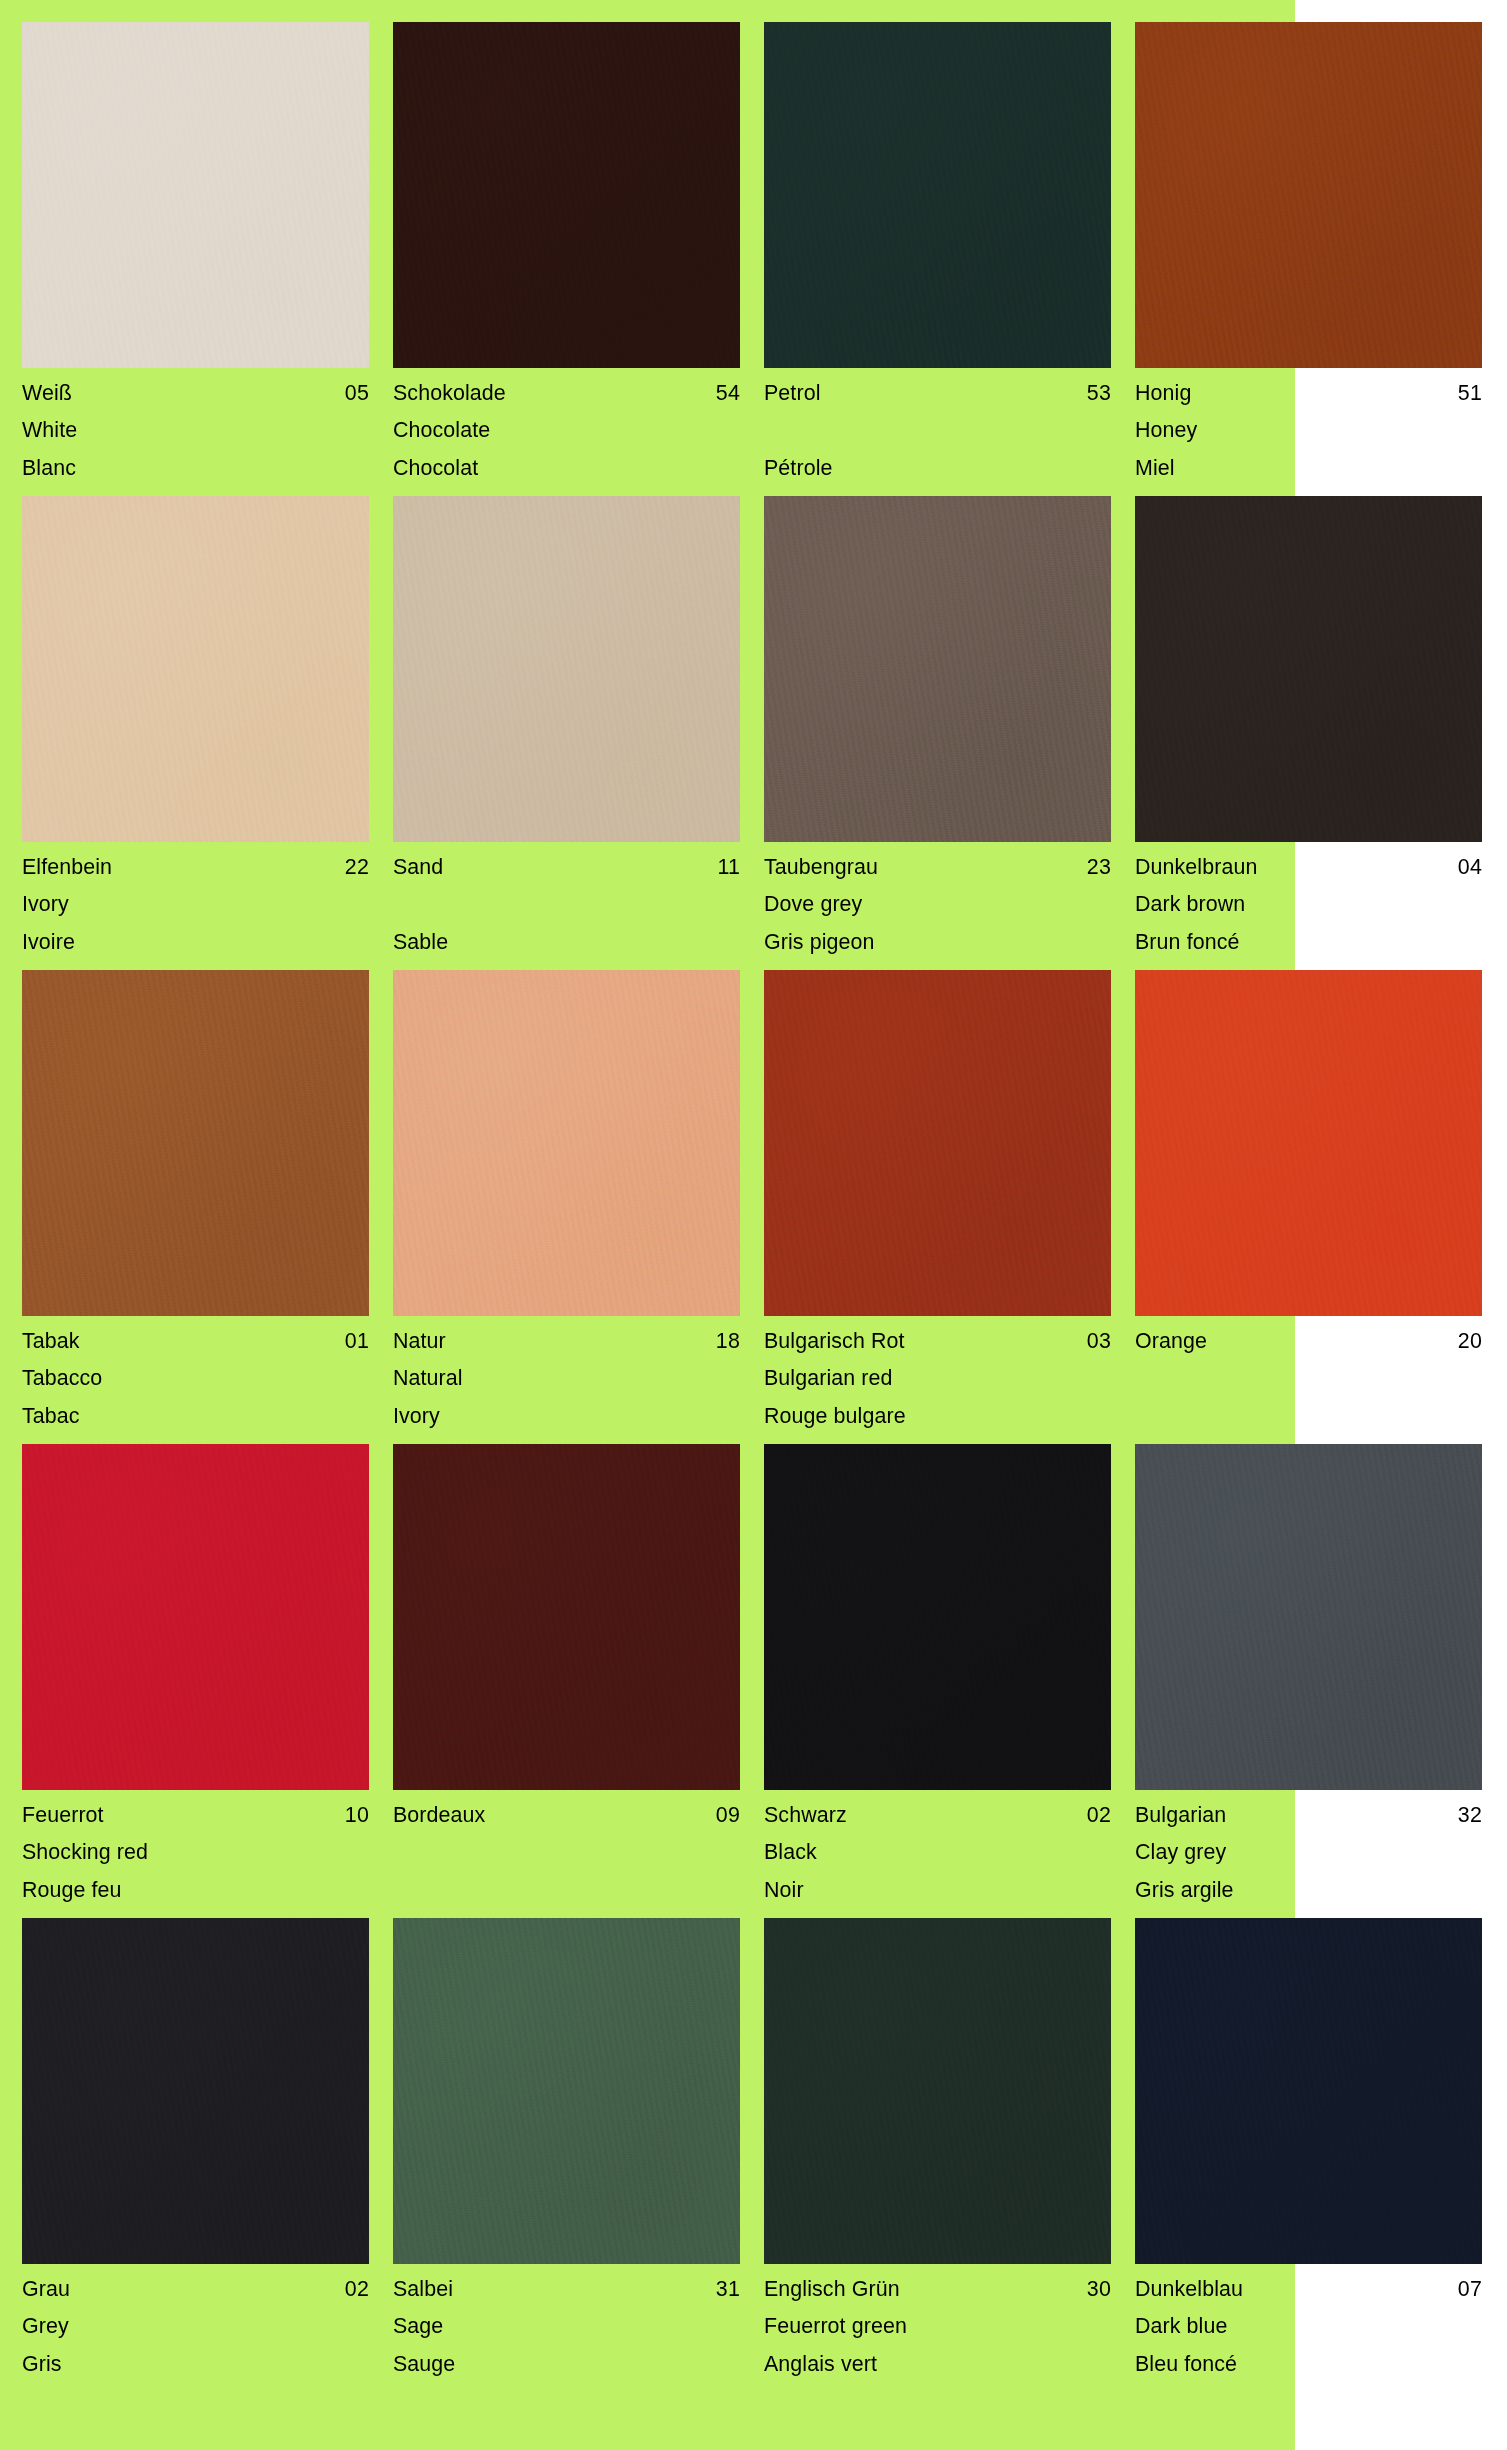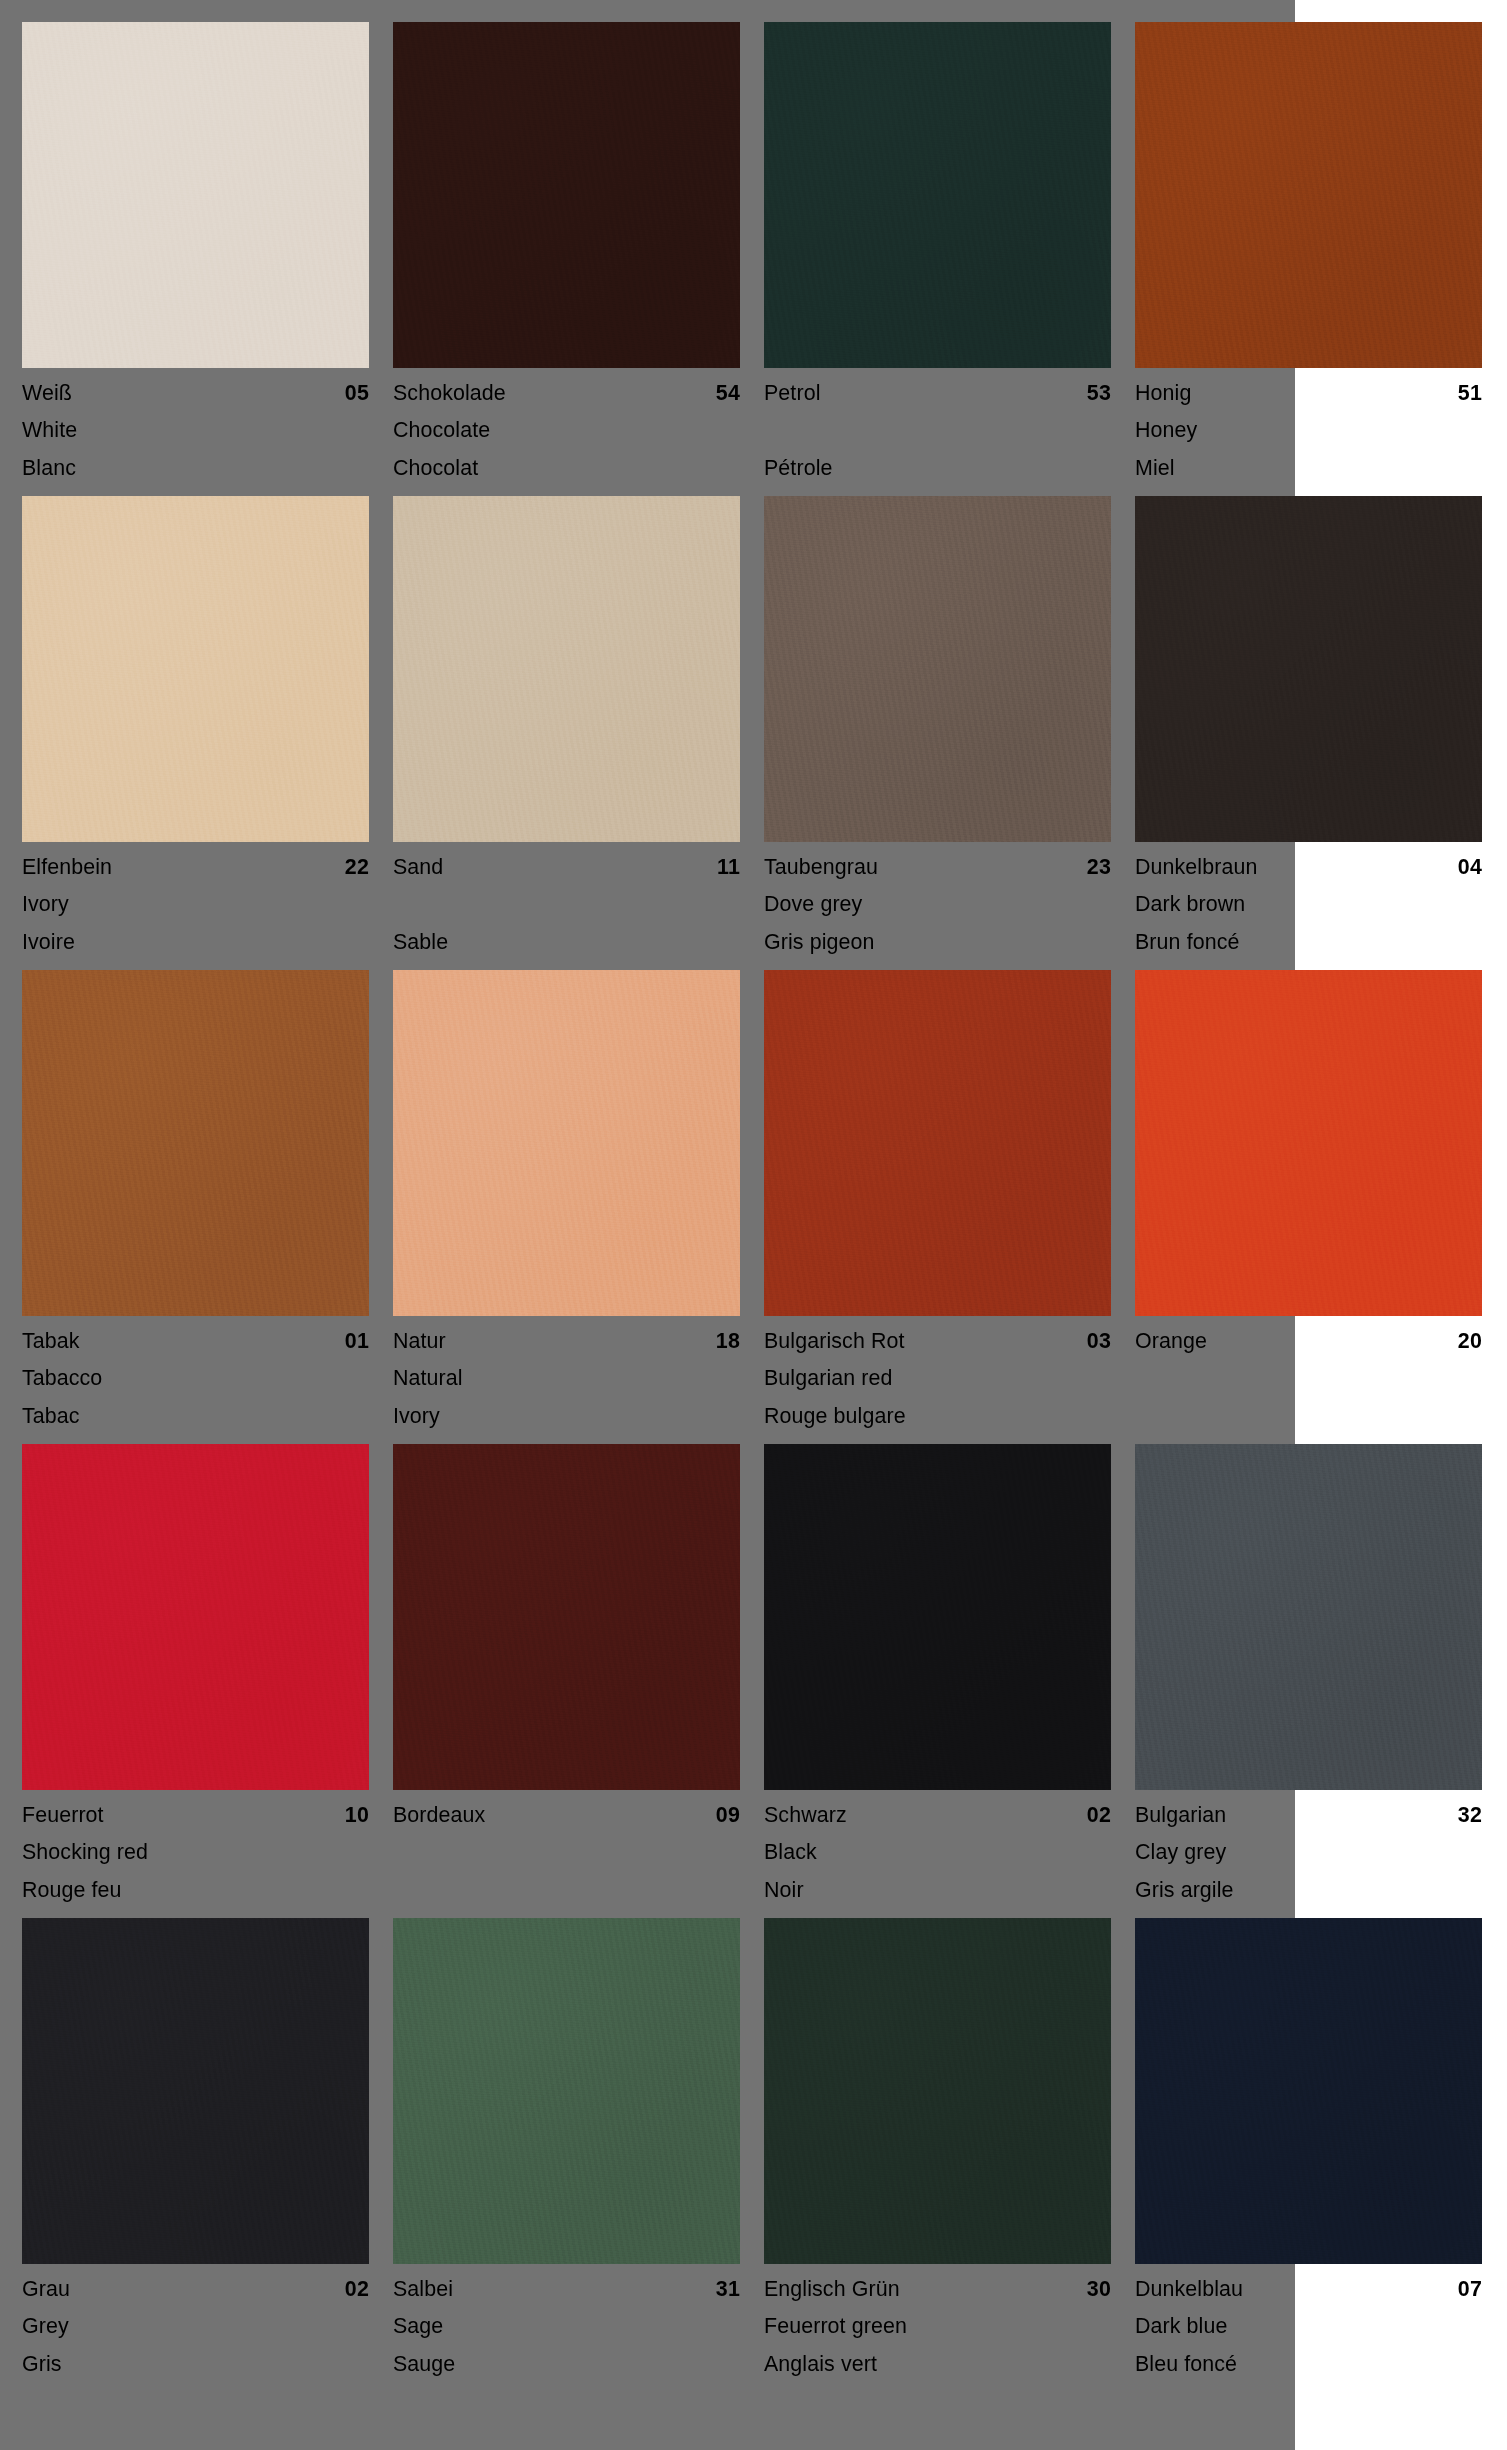--- a/index.html
+++ b/index.html
@@ -14,21 +14,21 @@
     font-family: "Liberation Sans", "DejaVu Sans", sans-serif;
     color: #000000;
     -webkit-font-smoothing: antialiased;
   }
 
   .sheet {
     box-sizing: border-box;
     width: 1295px;
     height: 2450px;
     padding: 22px 24px 0 22px;
-    background: #737373;
+    background: #bef264;
   }
 
   .grid {
     display: grid;
     grid-template-columns: repeat(4, 347px);
     grid-template-rows: repeat(5, auto);
     column-gap: 24px;
     row-gap: 0px;
   }
 
@@ -88,21 +88,21 @@
 
   .name-en,
   .name-fr {
     display: block;
     margin-top: 16px;
     min-height: 21.4px;
   }
 
   .code {
     font-size: 21.4px;
-    font-weight: 700;
+    font-weight: 400;
     letter-spacing: 0.2px;
     text-align: center;
     flex: 0 0 auto;
     padding-left: 14px;
     line-height: 1.0;
   }
 
   .blank-line {
     visibility: hidden;
   }

